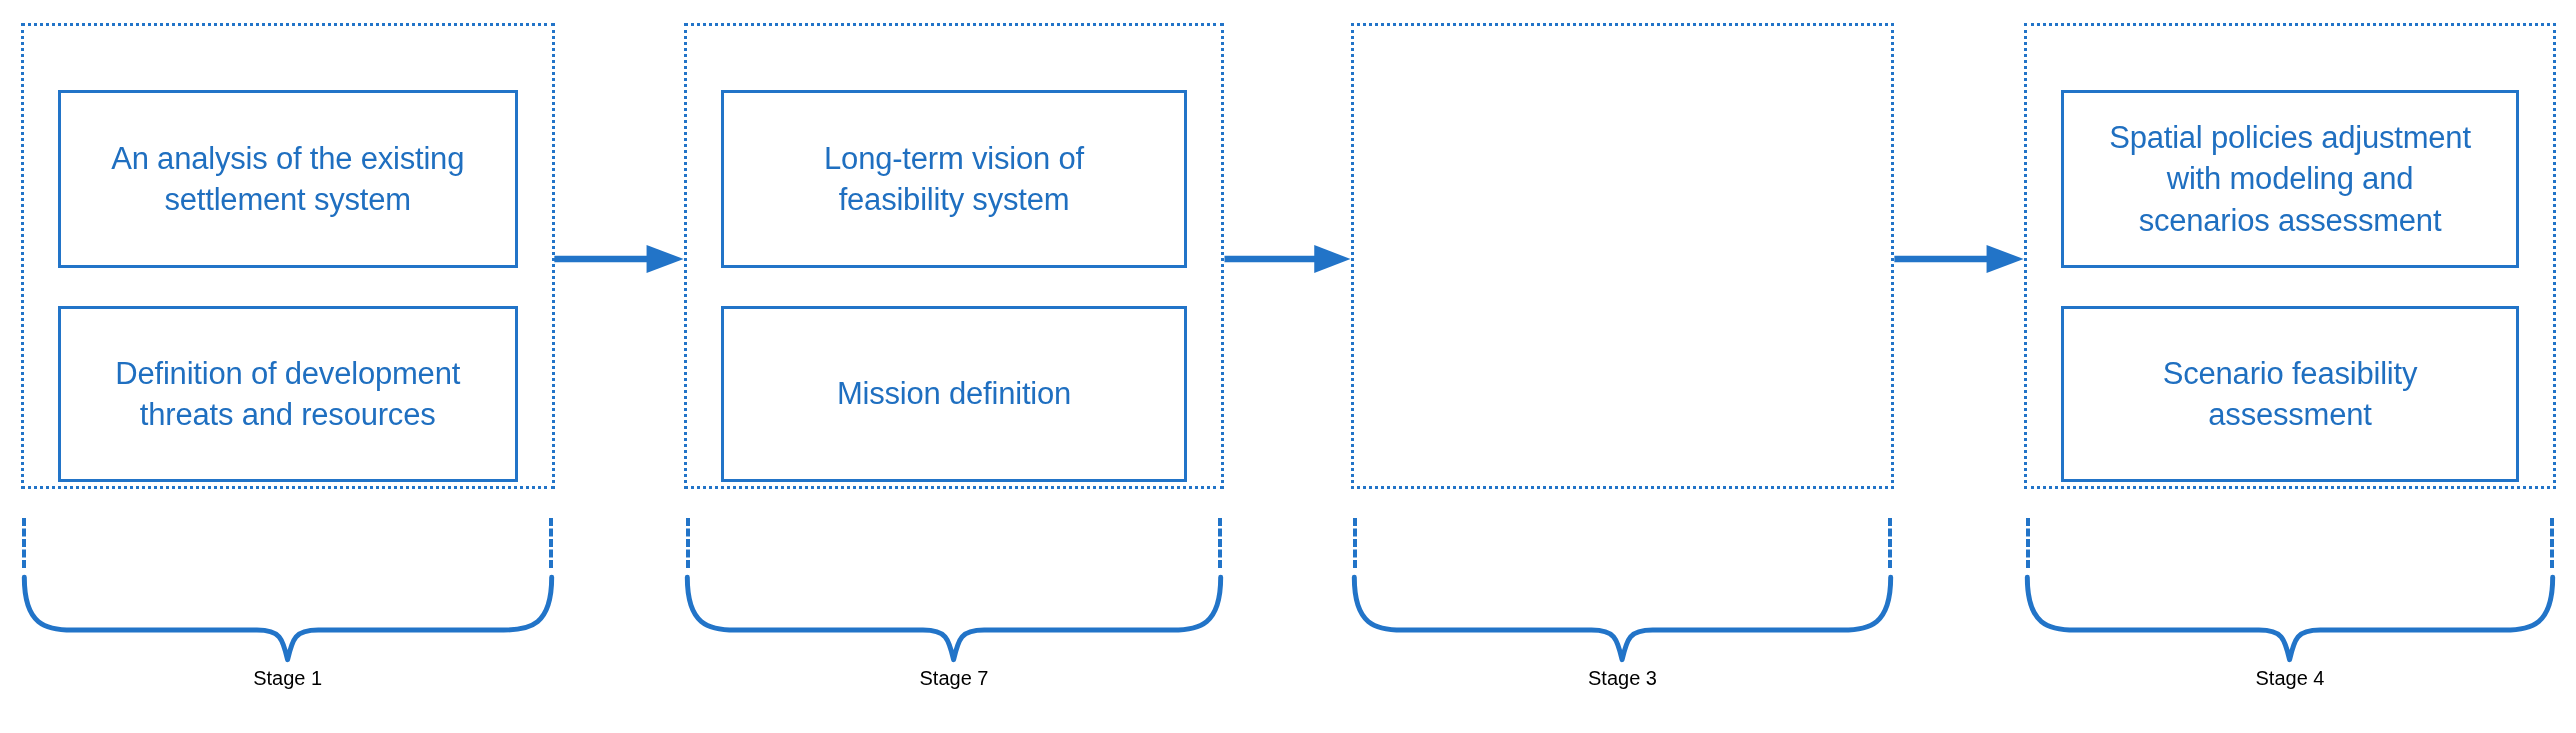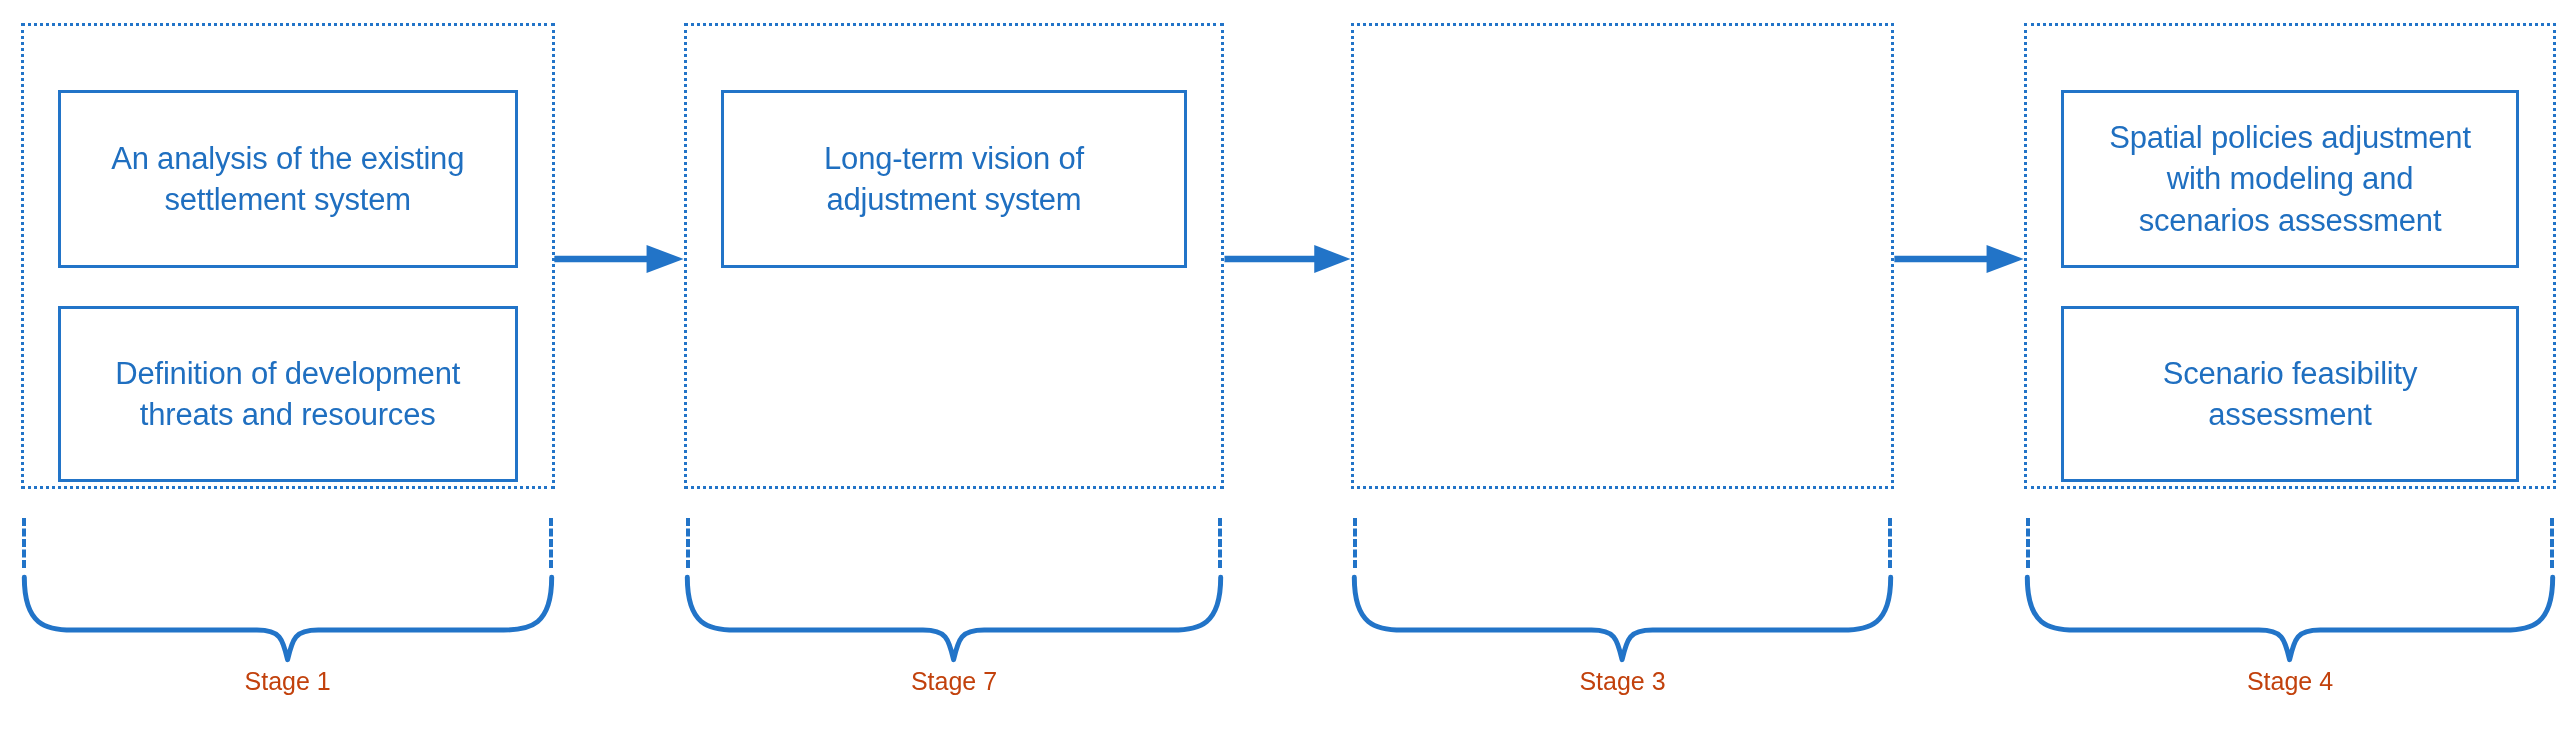--- a/index.html
+++ b/index.html
@@ -101,22 +101,22 @@
   }
   .brace svg { display: block; width: 100%; height: 89px; }
 
   
   .stage-caption {
     position: absolute;
     top: 667px;
     left: 0;
     right: 0;
     text-align: center;
-    color: #c2410c;
-    font-size: 25px;
+    color: #000000;
+    font-size: 20px;
     font-family: "Liberation Sans", sans-serif;
   }
 </style>
 </head>
 <body>
 
 <div id="diagram">
 
   <div class="stage-group" style="left:20.7px; width:534px;">
 
@@ -148,21 +148,24 @@
       <line x1="0" y1="17" x2="120" y2="17" stroke="#2274C8" stroke-width="8"></line>
       <polygon points="112,0 157,17 112,34" fill="#2274C8"></polygon>
     </svg>
   </div>
 
   <div class="stage-group" style="left:684px; width:540px;">
 
     <div class="stage-dotted">
       <div class="task-box top">
         <span class="task-label">Long-term vision of
-adjustment system</span>
+feasibility system</span>
+      </div>
+      <div class="task-box bottom">
+        <span class="task-label">Mission definition</span>
       </div>
     </div>
 
     <div class="tick left"></div>
     <div class="tick right"></div>
 
     <div class="brace">
       <svg viewBox="0 0 653 108" preserveAspectRatio="none" xmlns="http://www.w3.org/2000/svg">
         <path d="M 4 4 C 4 62, 30 68, 62 68 L 289 68 C 317 68, 320 78, 326 104 C 332 78, 335 68, 363 68 L 591 68 C 623 68, 649 62, 649 4" fill="none" stroke="#2274C8" stroke-width="6" stroke-linecap="round" stroke-linejoin="round"></path>
       </svg>

